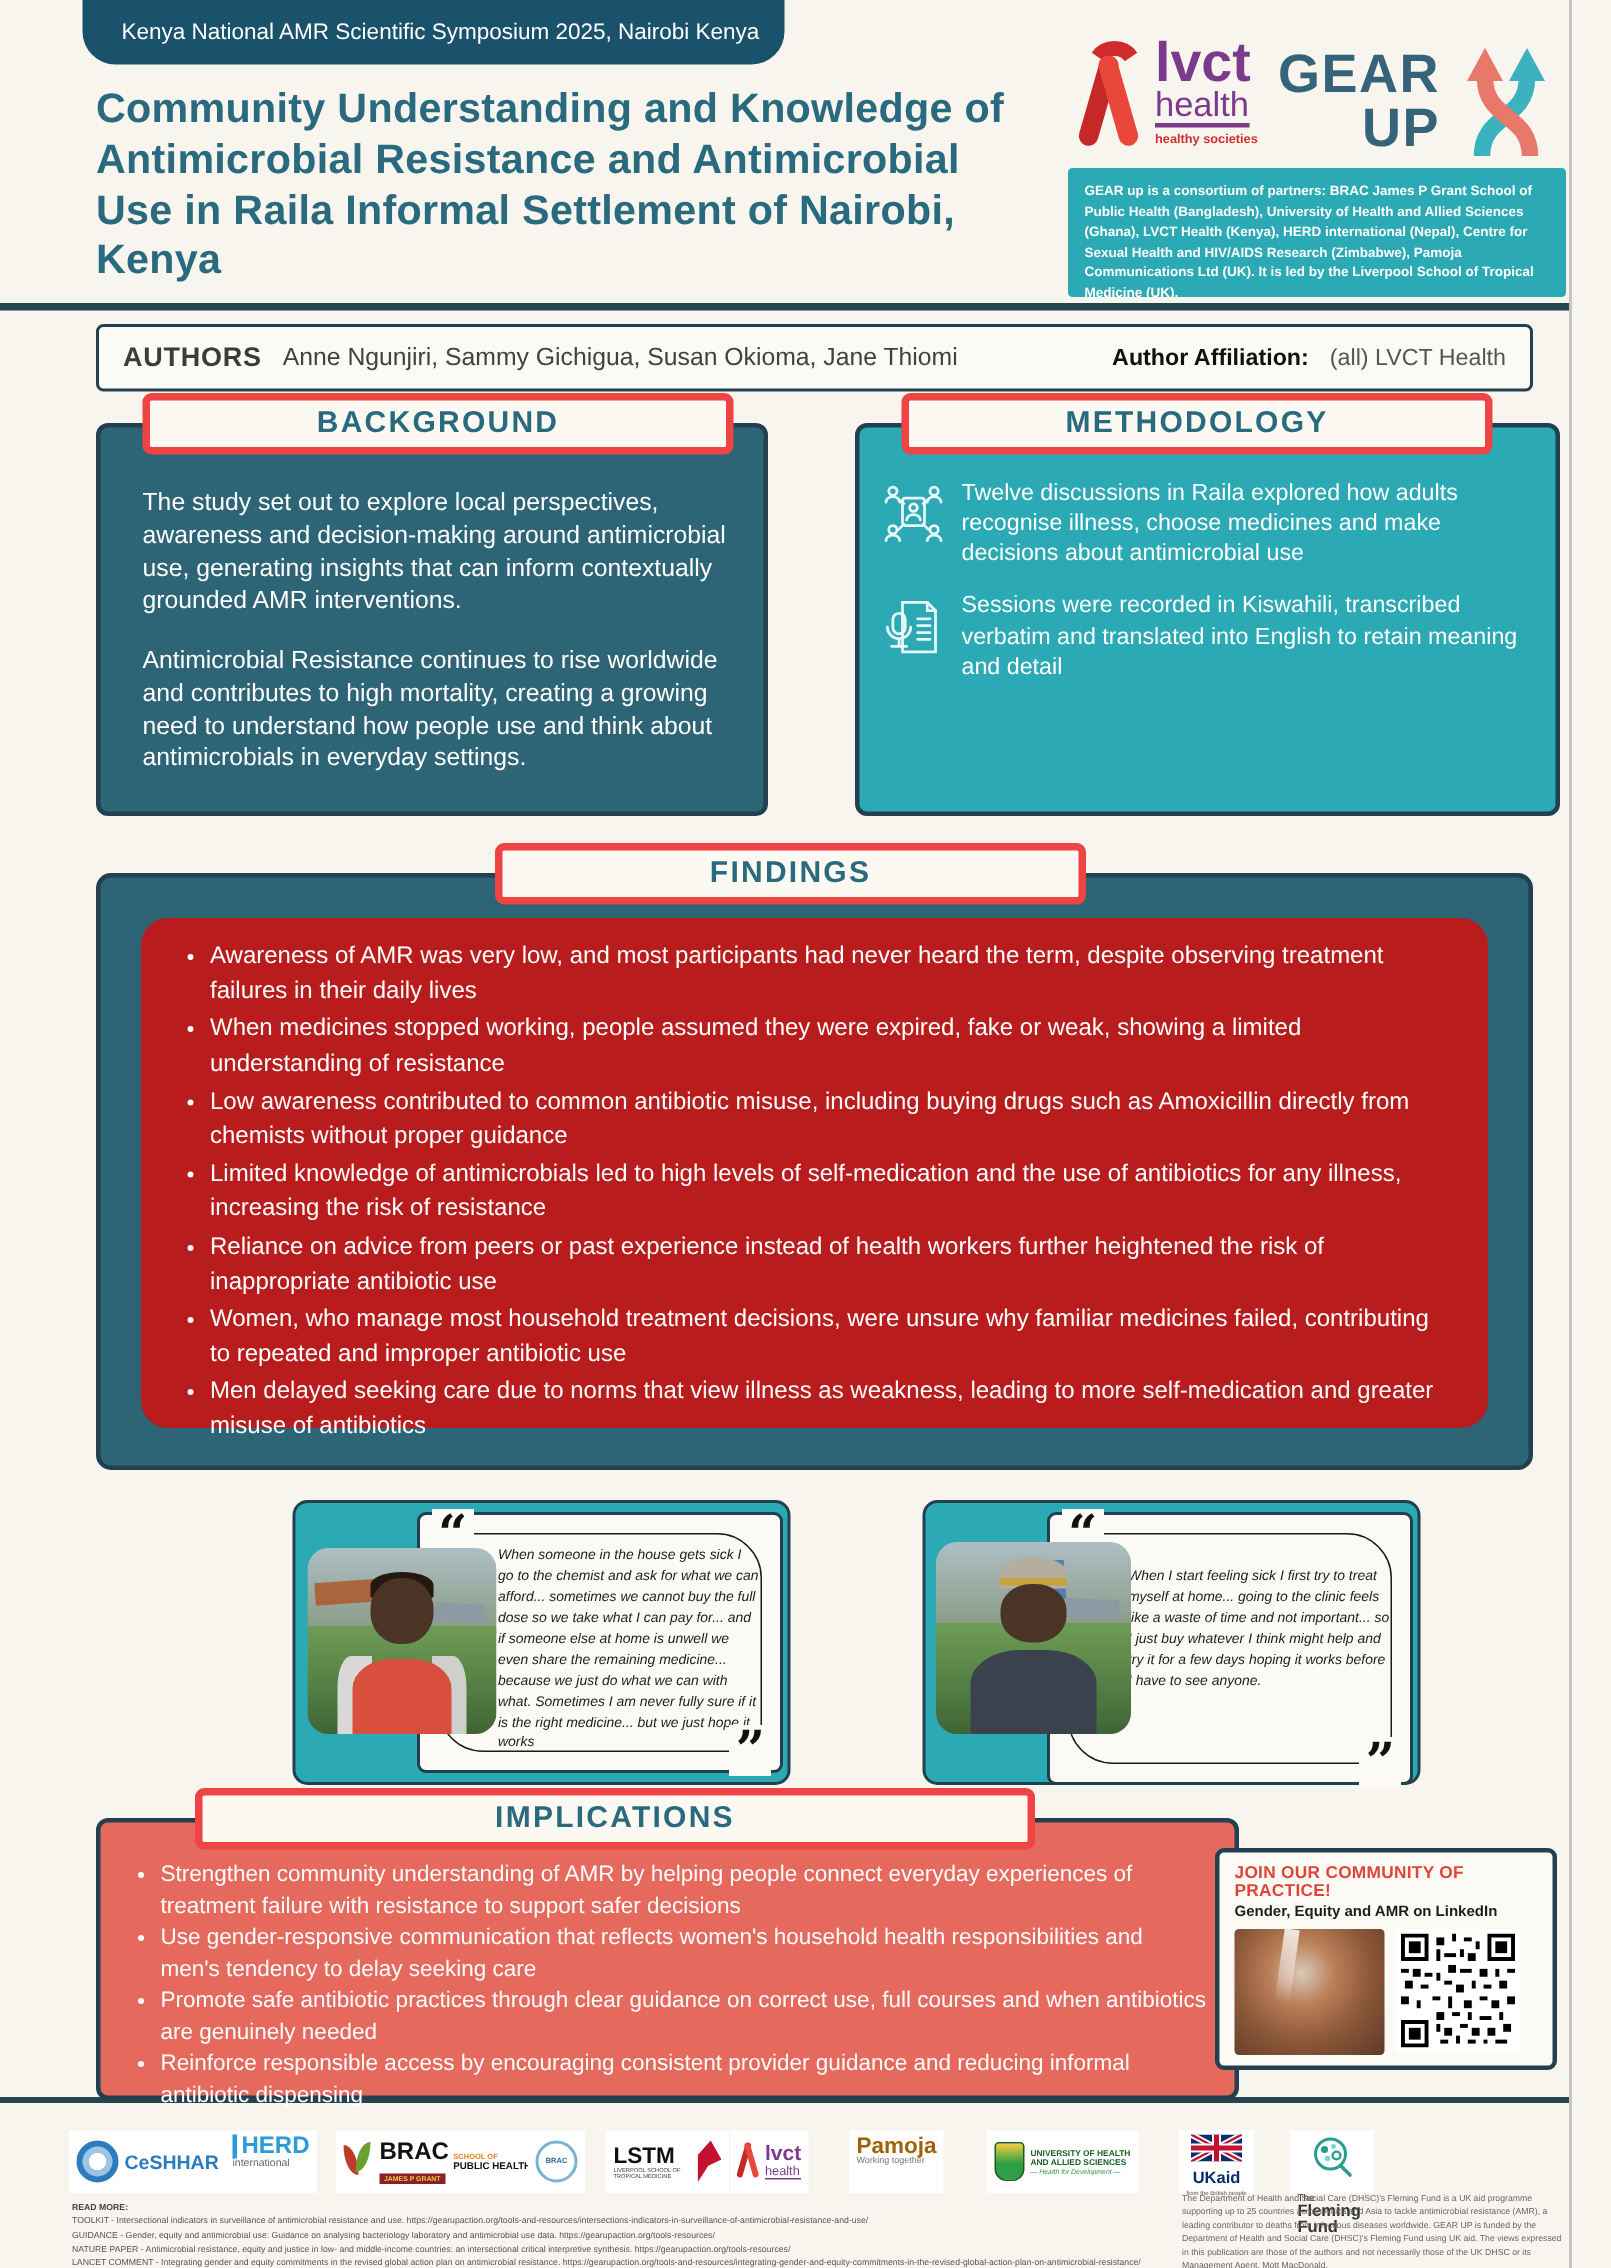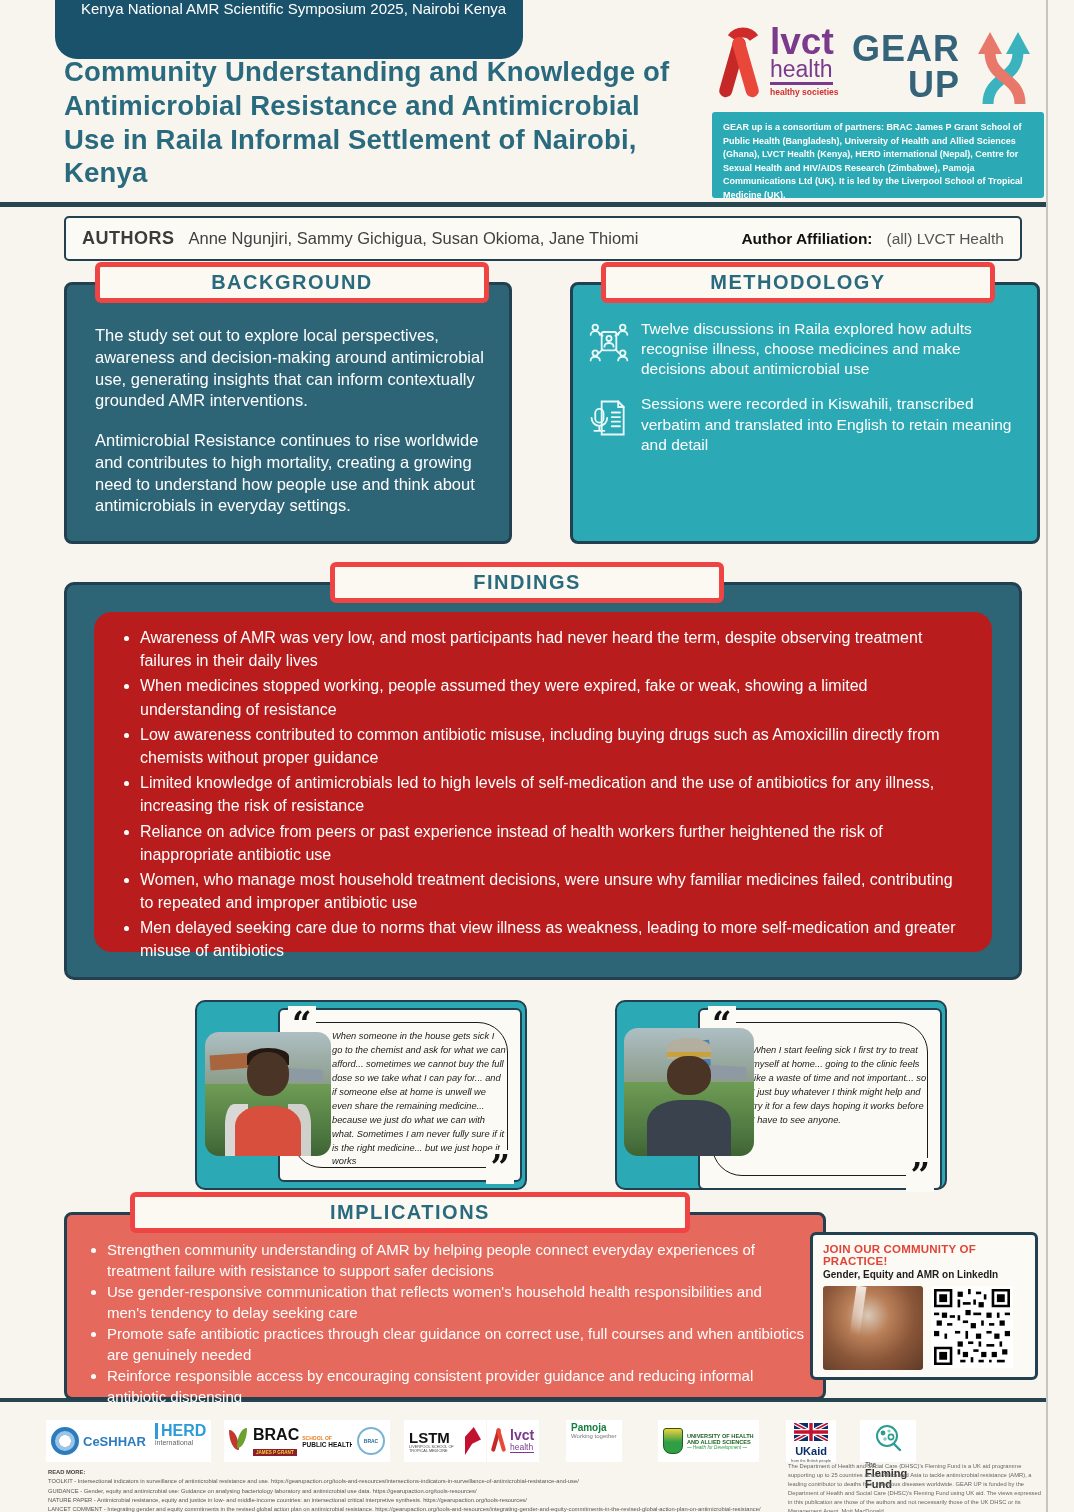--- a/index.html
+++ b/index.html
@@ -1,20 +1,20 @@
 <!DOCTYPE html>
 <html><head>
 <meta charset="utf-8">
 <style>
   html,body{margin:0;padding:0;width:1074px;height:1512px;background:#f7f5ee;
     font-family:"Liberation Sans",sans-serif;overflow:hidden;position:relative;}
   .abs{position:absolute;}
   
-  .banner{left:55px;top:0;width:468px;height:59px;background:#19526a;color:#fff;
-    font-size:15px;display:flex;padding-left:26px;
+  .banner{left:55px;top:0;width:468px;height:43px;background:#19526a;color:#fff;
+    font-size:15px;display:flex;align-items:center;padding-left:26px;
     border-radius:0 0 22px 22px;box-sizing:border-box;}
   .title{left:64px;top:55px;width:620px;font-size:27.5px;font-weight:bold;
     color:#2a6a7e;line-height:1.23;letter-spacing:.2px;}
   .lvct-logo{left:710px;top:24px;width:140px;height:84px;display:flex;gap:2px;}
   .lvct-text{display:flex;flex-direction:column;align-items:flex-start;padding-top:2px;}
   .lvct-word{font-size:37px;font-weight:bold;color:#7c3a8d;line-height:.85;}
   .lvct-health{font-size:23px;color:#7c3a8d;border-bottom:3px solid #7c3a8d;line-height:1.05;}
   .lvct-tag{font-size:8.5px;font-weight:bold;color:#d32f2f;margin-top:2px;}
   .gearup{left:852px;top:26px;width:190px;height:84px;}
   .gear-line1{position:absolute;left:0;top:2px;font-size:36px;font-weight:bold;color:#35647a;letter-spacing:1px;}
@@ -351,21 +351,21 @@
   <span style="width:14px;height:26px;position:relative;">
     <span style="position:absolute;left:2px;top:0;width:4px;height:24px;background:#c62828;transform:rotate(16deg);border-radius:2px;"></span>
     <span style="position:absolute;left:7px;top:0;width:4px;height:24px;background:#e8473a;transform:rotate(-16deg);border-radius:2px;"></span>
   </span>
   <span style="display:flex;flex-direction:column;">
     <span style="font-size:14px;font-weight:800;color:#7c3a8d;line-height:.9;">lvct</span>
     <span style="font-size:8.5px;color:#7c3a8d;border-bottom:1px solid #7c3a8d;">health</span>
   </span>
 </div>
 <div class="fl" style="left:566px;flex-direction:column;align-items:flex-start;gap:0;">
-  <span style="font-size:10px;font-weight:800;color:#15803d;line-height:1;">Pamoja</span>
+  <span style="font-size:15px;font-weight:800;color:#a16207;line-height:1;">Pamoja</span>
   <span style="font-size:6px;color:#777;">Working together</span>
 </div>
 <div class="fl" style="left:658px;">
   <span style="width:18px;height:24px;background:linear-gradient(180deg,#f4d03f 0%,#2f9e44 55%);border-radius:3px 3px 8px 8px;border:1px solid #1c5e20;"></span>
   <span style="display:flex;flex-direction:column;">
     <span style="font-size:5.6px;font-weight:800;color:#1c5e20;">UNIVERSITY OF HEALTH</span>
     <span style="font-size:5.6px;font-weight:800;color:#1c5e20;">AND ALLIED SCIENCES</span>
     <span style="font-size:4.6px;font-style:italic;color:#2f9e44;">— Health for Development —</span>
   </span>
 </div>

